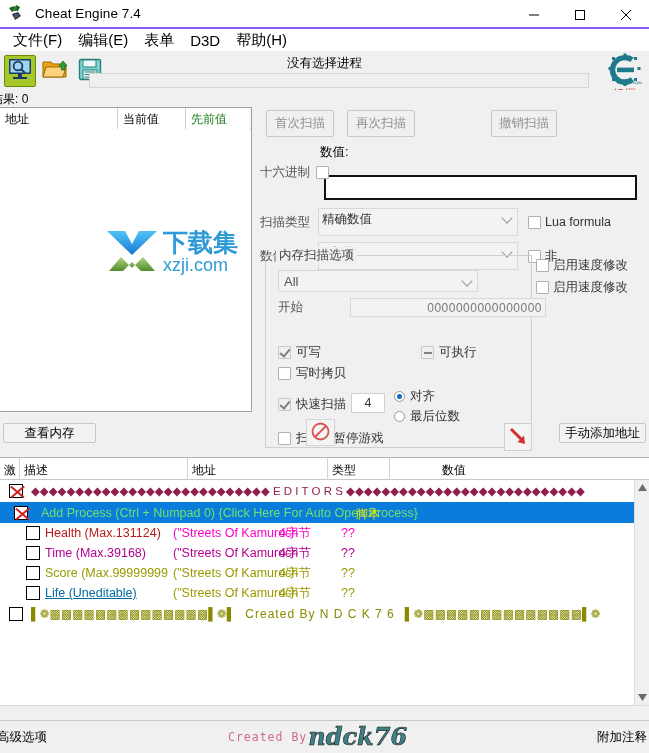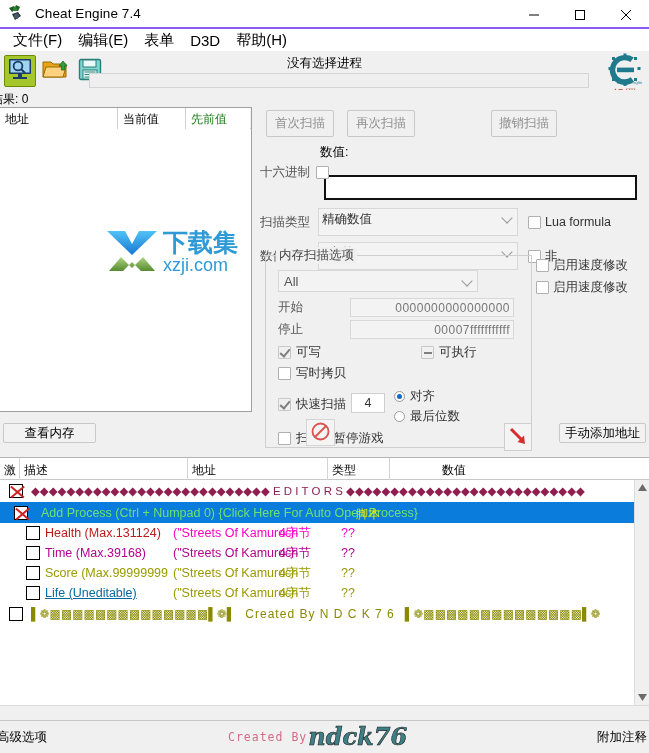--- a/index.html
+++ b/index.html
@@ -103,21 +103,21 @@
   .groupbox { position:absolute; left:7px; top:148px; width:267px; height:193px;
               border:1px solid #cfcfcf; }
   .groupbox > .gtitle { position:absolute; left:10px; top:-9px; background:#f0f0f0; padding:0 3px;
               font-size:12.5px; color:#444; }
   .memsel { position:absolute; left:12px; top:14px; width:200px; height:22px; background:#f3f3f3;
             border:1px solid #d8d8d8; font-size:13px; color:#555; padding:3px 0 0 5px;}
   .memsel .chev { position:absolute; right:6px; top:6px; width:8px; height:8px;
             border-left:1px solid #999; border-bottom:1px solid #999; transform:rotate(-45deg);}
   .addrrow { position:absolute; display:flex; align-items:center;gap:40px; }
   .addrlab { width:32px; font-size:12.5px; color:#555; }
-  .addrinput { width:164px; height:19px; background:#f3f3f3; border:1px solid #d8d8d8;
+  .addrinput { width:196px; height:19px; background:#f3f3f3; border:1px solid #d8d8d8;
                font-size:12px; color:#777; text-align:right; padding-right:3px; line-height:18px;
                font-family:"Liberation Sans",sans-serif; letter-spacing:0.5px;}
   .chkline { position:absolute; display:flex; align-items:center; font-size:12.5px; color:#333;}
   .chkline .cb { margin-right:5px; }
   .radio { width:11px; height:11px; border-radius:50%; border:1px solid #9a9a9a; background:#fff;
            display:inline-block; position:relative; margin-right:5px;}
   .radio.on::after{ content:""; position:absolute; left:2px; top:2px; width:5px; height:5px;
            border-radius:50%; background:#1668c1;}
   .numbox { width:34px; height:20px; border:1px solid #cfcfcf; background:#fff; font-size:12.5px;
             text-align:center; line-height:19px; color:#333;}
@@ -379,24 +379,20 @@
 
         <div class="memsel">
           <span>All</span>
           <span class="chev"></span>
         </div>
 
         <div class="addrrow" style="left:12px; top:42px;">
           <span class="addrlab">开始</span>
           <span class="addrinput">0000000000000000</span>
         </div>
-        <div class="addrrow" style="left:12px; top:64px;">
-          <span class="addrlab">停止</span>
-          <span class="addrinput">00007fffffffffff</span>
-        </div>
 
         <div class="chkline" style="left:12px; top:88px;">
           <span class="cb gray checked"></span>
           <span>可写</span>
         </div>
         <div class="chkline" style="left:155px; top:88px;">
           <span class="cb gray dash"></span>
           <span>可执行</span>
         </div>
         <div class="chkline" style="left:12px; top:109px;">

